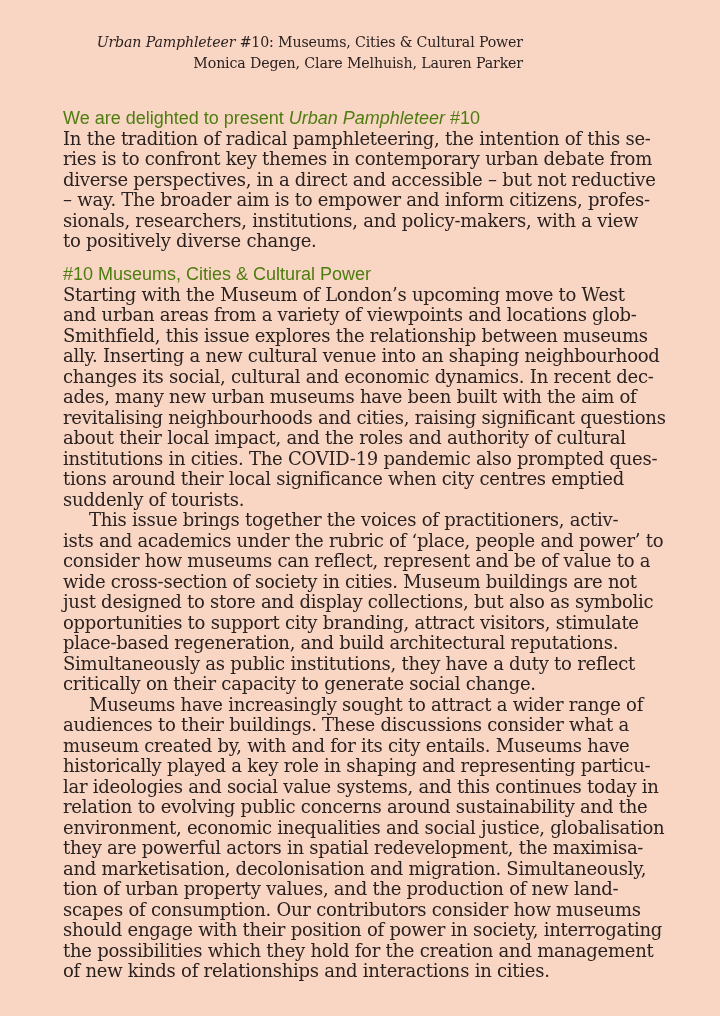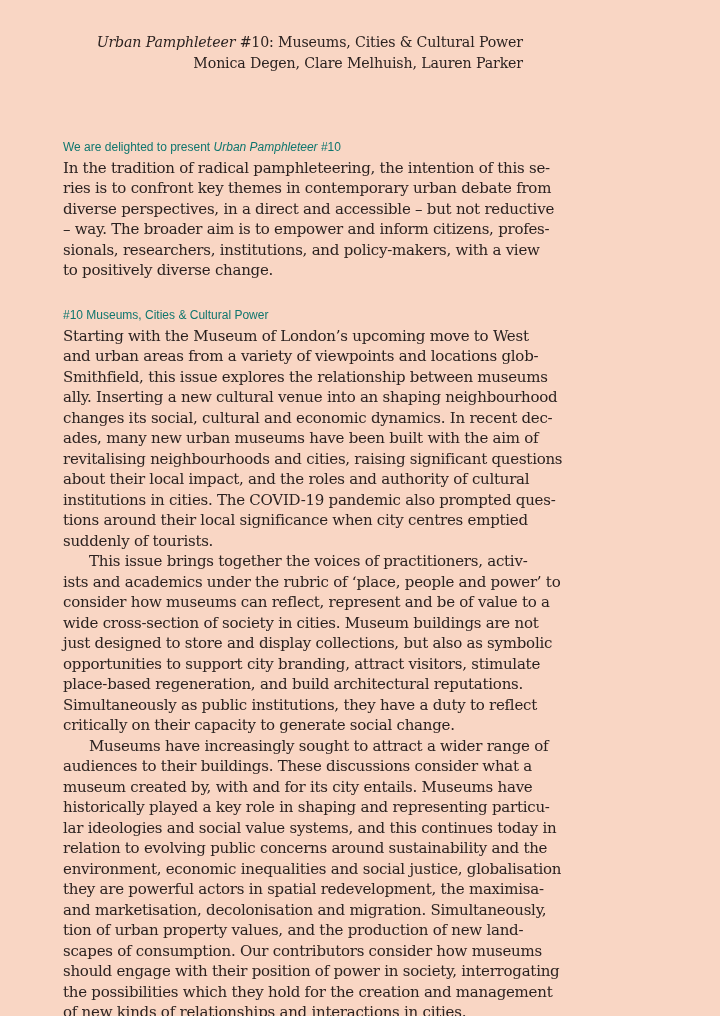--- a/index.html
+++ b/index.html
@@ -20,29 +20,28 @@
     font-size: 14.2px;
     line-height: 20.5px;
     white-space: nowrap;
     letter-spacing: -0.15px;
     text-align: right;
   }
   .header .it { font-style: italic; }
   .section { position: absolute; left: 0; width: 460px; }
   .sec-title {
     font-family: "Liberation Sans", sans-serif;
-    color: #0f766e;
-    font-size: 12px;
+    color: #4d7c0f;
+    font-size: 18px;
     line-height: 20.5px;
     white-space: nowrap;
-    margin-top: 29px;
   }
   .sec-title .it { font-style: italic; }
   .body .line {
-    font-size: 15px;
+    font-size: 18px;
     line-height: 20.5px;
     white-space: nowrap;
     letter-spacing: -0.25px;
   }
   .body .indent { padding-left: 26px; }
 </style>
 </head>
 <body>
 
 <div class="page">
@@ -57,21 +56,21 @@
     <div class="body">
       <div class="line">In the tradition of radical pamphleteering, the intention of this se-</div>
       <div class="line">ries is to confront key themes in contemporary urban debate from</div>
       <div class="line">diverse perspectives, in a direct and accessible – but not reductive</div>
       <div class="line">– way. The broader aim is to empower and inform citizens, profes-</div>
       <div class="line">sionals, researchers, institutions, and policy-makers, with a view</div>
       <div class="line">to positively diverse change.</div>
     </div>
   </div>
 
-  <div class="section" style="top:244px">
+  <div class="section" style="top:232px">
     <div class="sec-title">#10 Museums, Cities &amp; Cultural Power</div>
     <div class="body">
       <div class="line">Starting with the Museum of London’s upcoming move to West</div>
       <div class="line">and urban areas from a variety of viewpoints and locations glob-</div>
       <div class="line">Smithfield, this issue explores the relationship between museums</div>
       <div class="line">ally. Inserting a new cultural venue into an shaping neighbourhood</div>
       <div class="line">changes its social, cultural and economic dynamics. In recent dec-</div>
       <div class="line">ades, many new urban museums have been built with the aim of</div>
       <div class="line">revitalising neighbourhoods and cities, raising significant questions</div>
       <div class="line">about their local impact, and the roles and authority of cultural</div>

